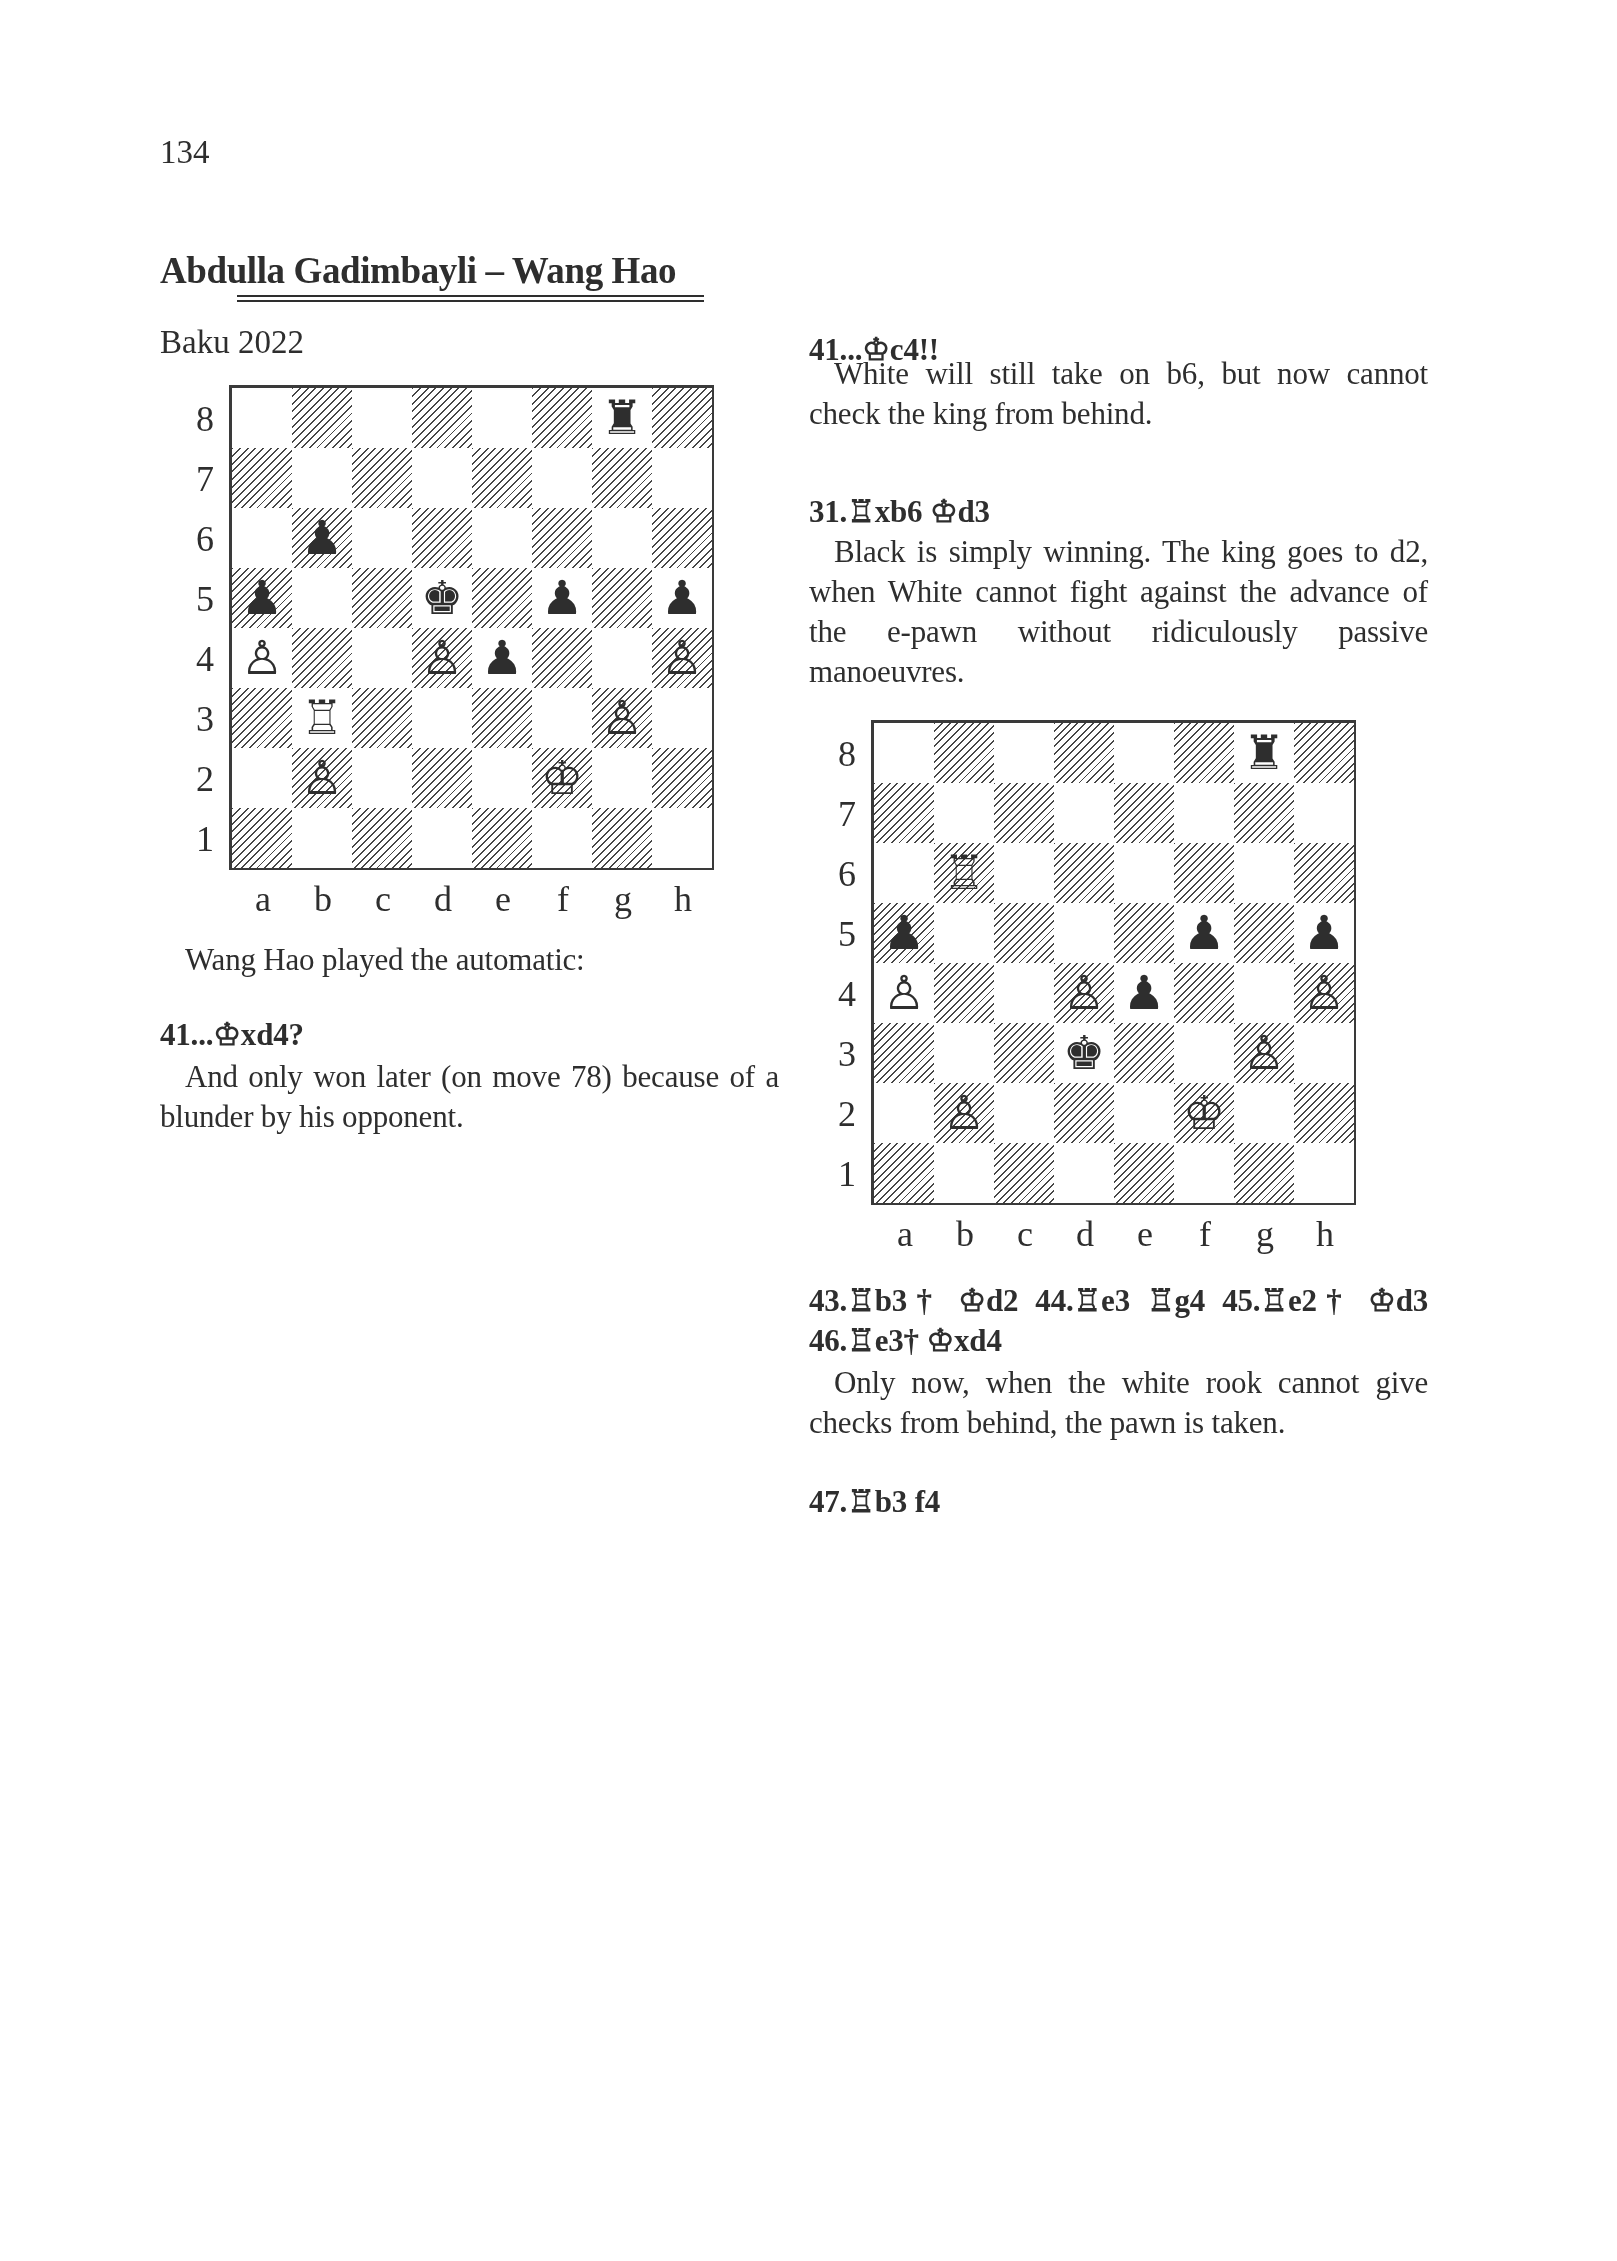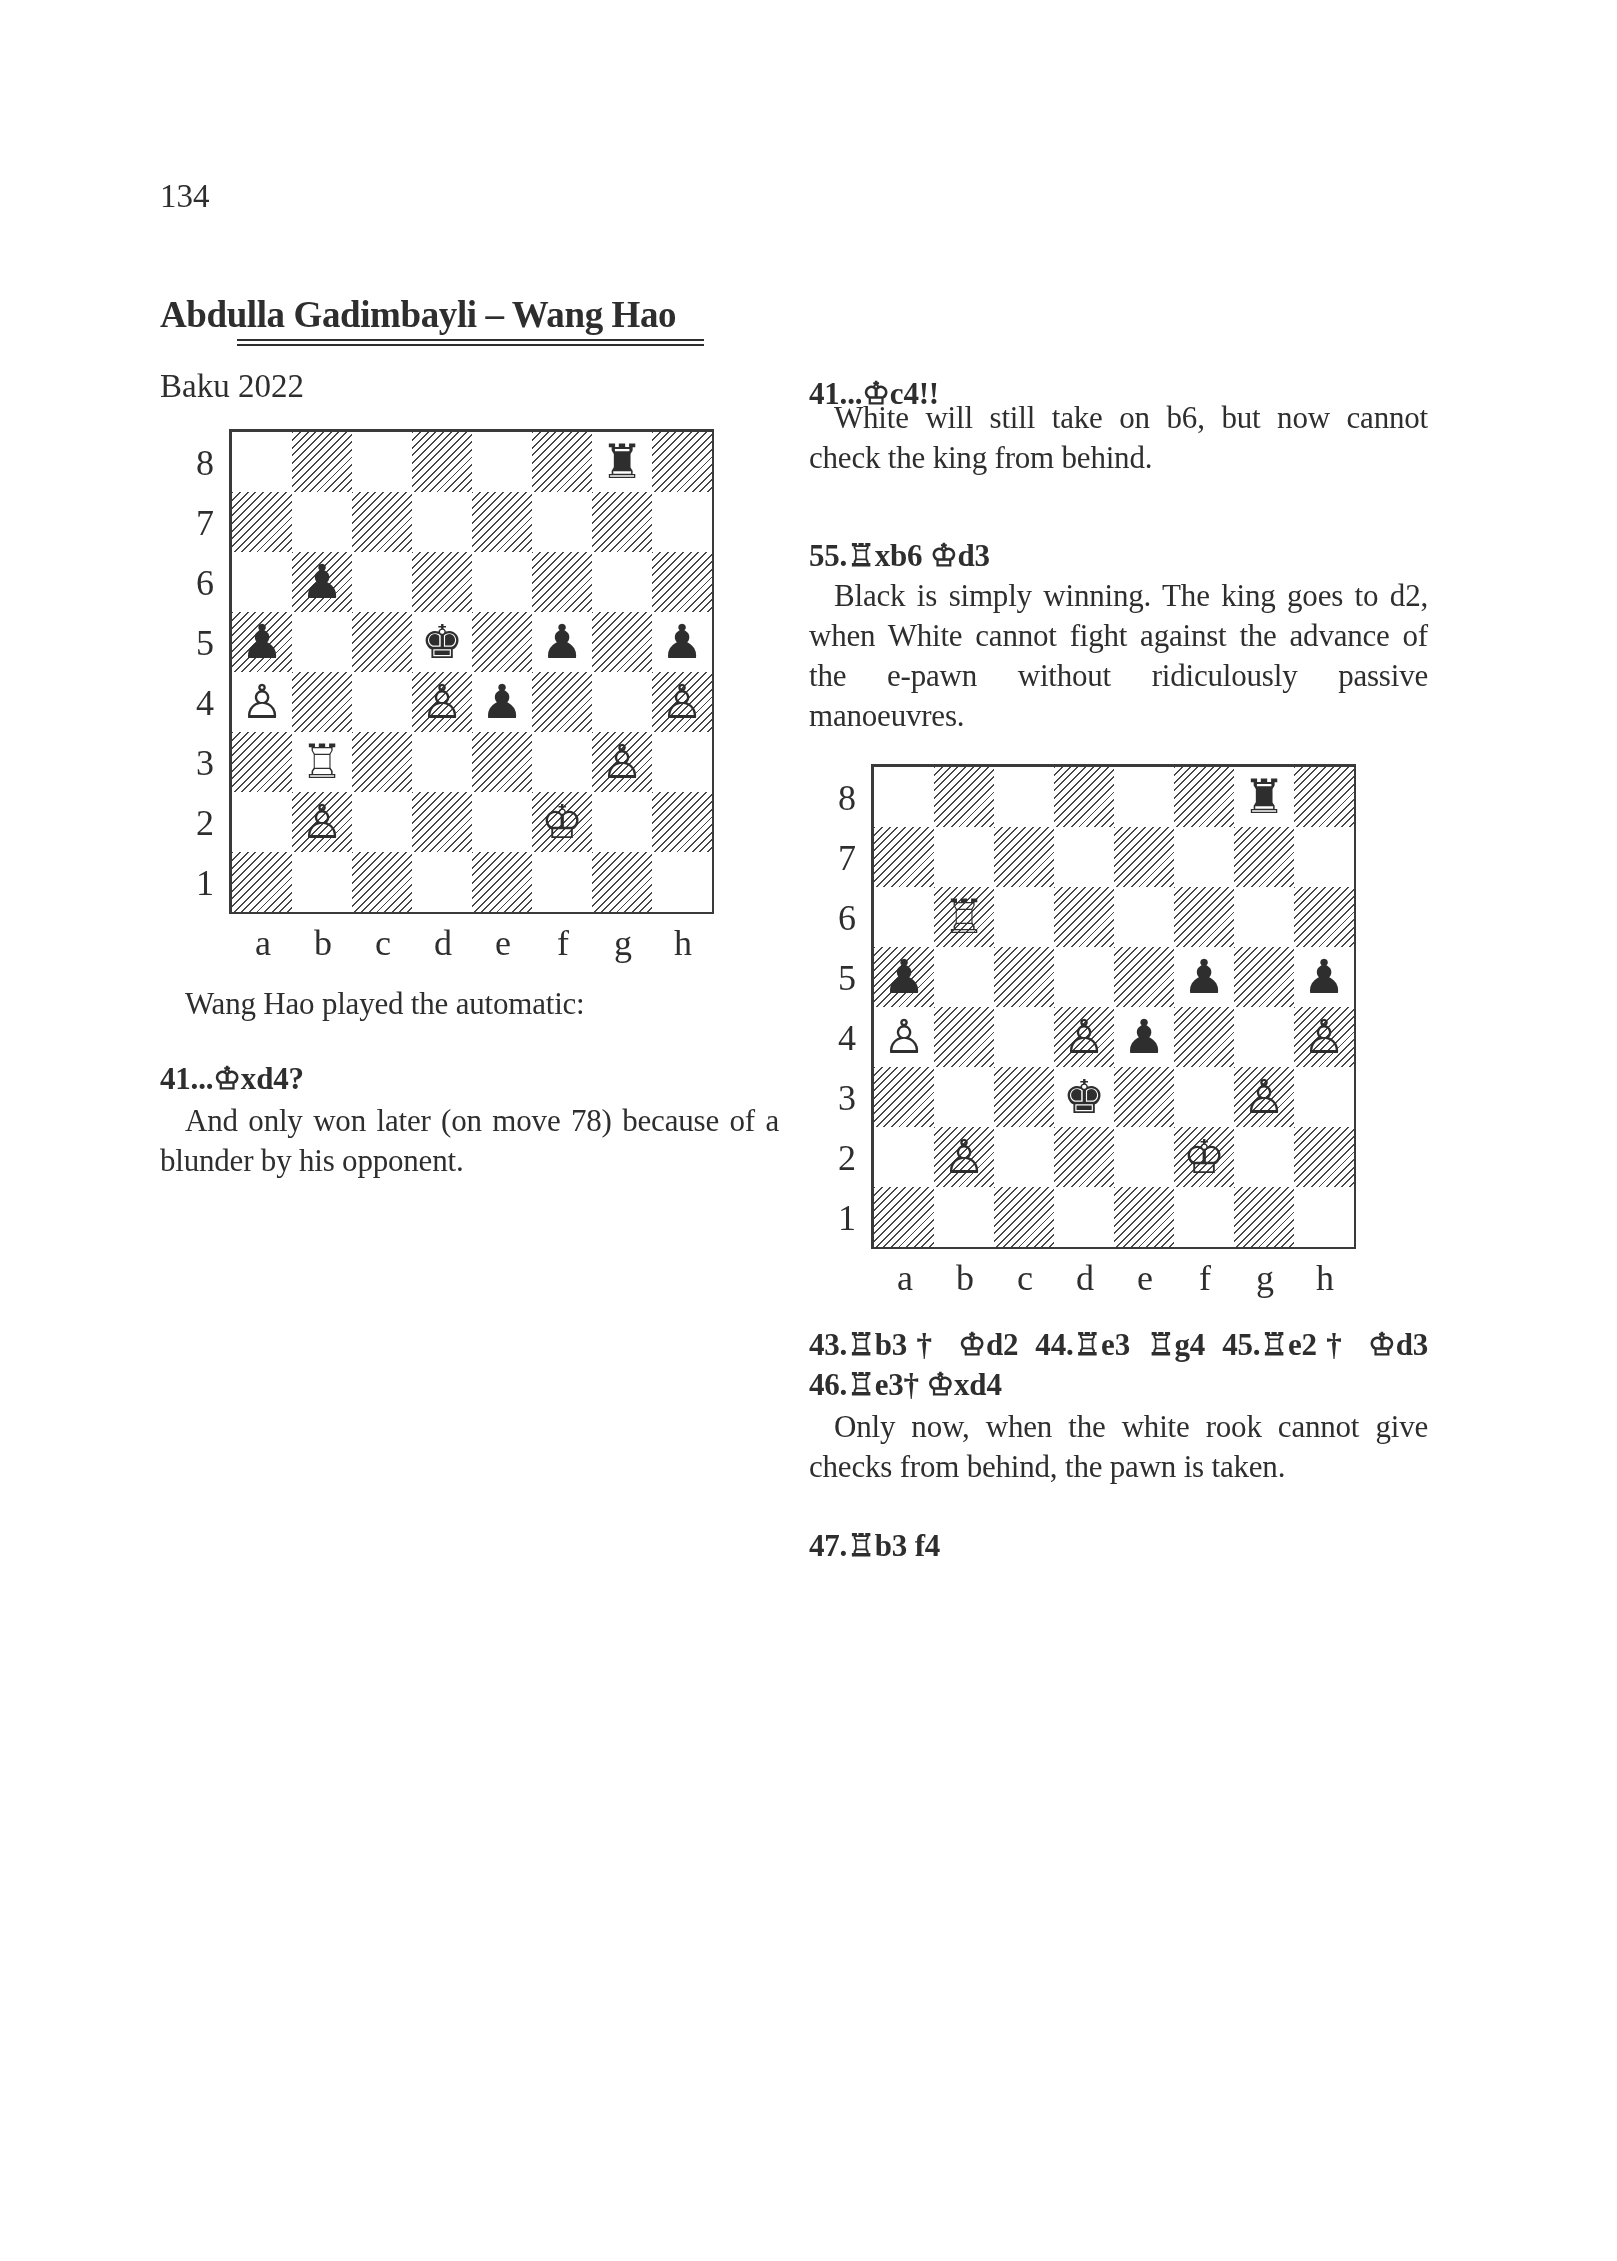--- a/index.html
+++ b/index.html
@@ -4,21 +4,21 @@
 <style>
   html,body{margin:0;padding:0;background:#ffffff;}
   .page{
     position:relative;
     width:1618px;height:2261px;
     background:#ffffff;
     font-family:"Liberation Serif", serif;
     color:#2e2e2e;
     overflow:hidden;
   }
-  .abs{position:absolute;margin-top:44px;}
+  .abs{position:absolute;}
   .body-text{
     font-size:31px;line-height:40px;letter-spacing:-0.2px;
     text-align:justify;
   }
   .indent{text-indent:25px;}
   .page-number{left:160px;top:134px;font-size:33px;}
   .running-head{left:160px;top:134px;width:1264px;font-size:35px;text-align:center;}
   .col-left{left:160px;width:619px;}
   .col-right{left:809px;width:619px;}
   .game-title{top:249px;font-size:37px;font-weight:bold;letter-spacing:-0.4px;text-align:left;}
@@ -191,21 +191,21 @@
         <div class="file-label">h</div>
       </div>
   </div>
 
   <div class="abs col-left body-text indent" style="top:940px;">Wang Hao played the automatic:</div>
   <div class="abs col-left move-line" style="top:1015px;">41...♔xd4?</div>
   <div class="abs col-left body-text indent" style="top:1057px;">And only won later (on move 78) because of a blunder by his opponent.</div>
 
   <div class="abs col-right move-line" style="top:330px;">41...♔c4!!</div>
   <div class="abs col-right body-text indent" style="top:354px;">White will still take on b6, but now cannot check the king from behind.</div>
-  <div class="abs col-right move-line" style="top:492px;">55.♖xb6 ♔d3</div>
+  <div class="abs col-right move-line" style="top:492px;">31.♖xb6 ♔d3</div>
   <div class="abs col-right body-text indent" style="top:532px;">Black is simply winning. The king goes to d2, when White cannot fight against the advance of the e-pawn without ridiculously passive manoeuvres.</div>
 
   <div class="abs diagram" style="left:827px;top:720px;">
     <div class="rank-labels">
         <div class="rank-label">8</div>
         <div class="rank-label">7</div>
         <div class="rank-label">6</div>
         <div class="rank-label">5</div>
         <div class="rank-label">4</div>
         <div class="rank-label">3</div>

